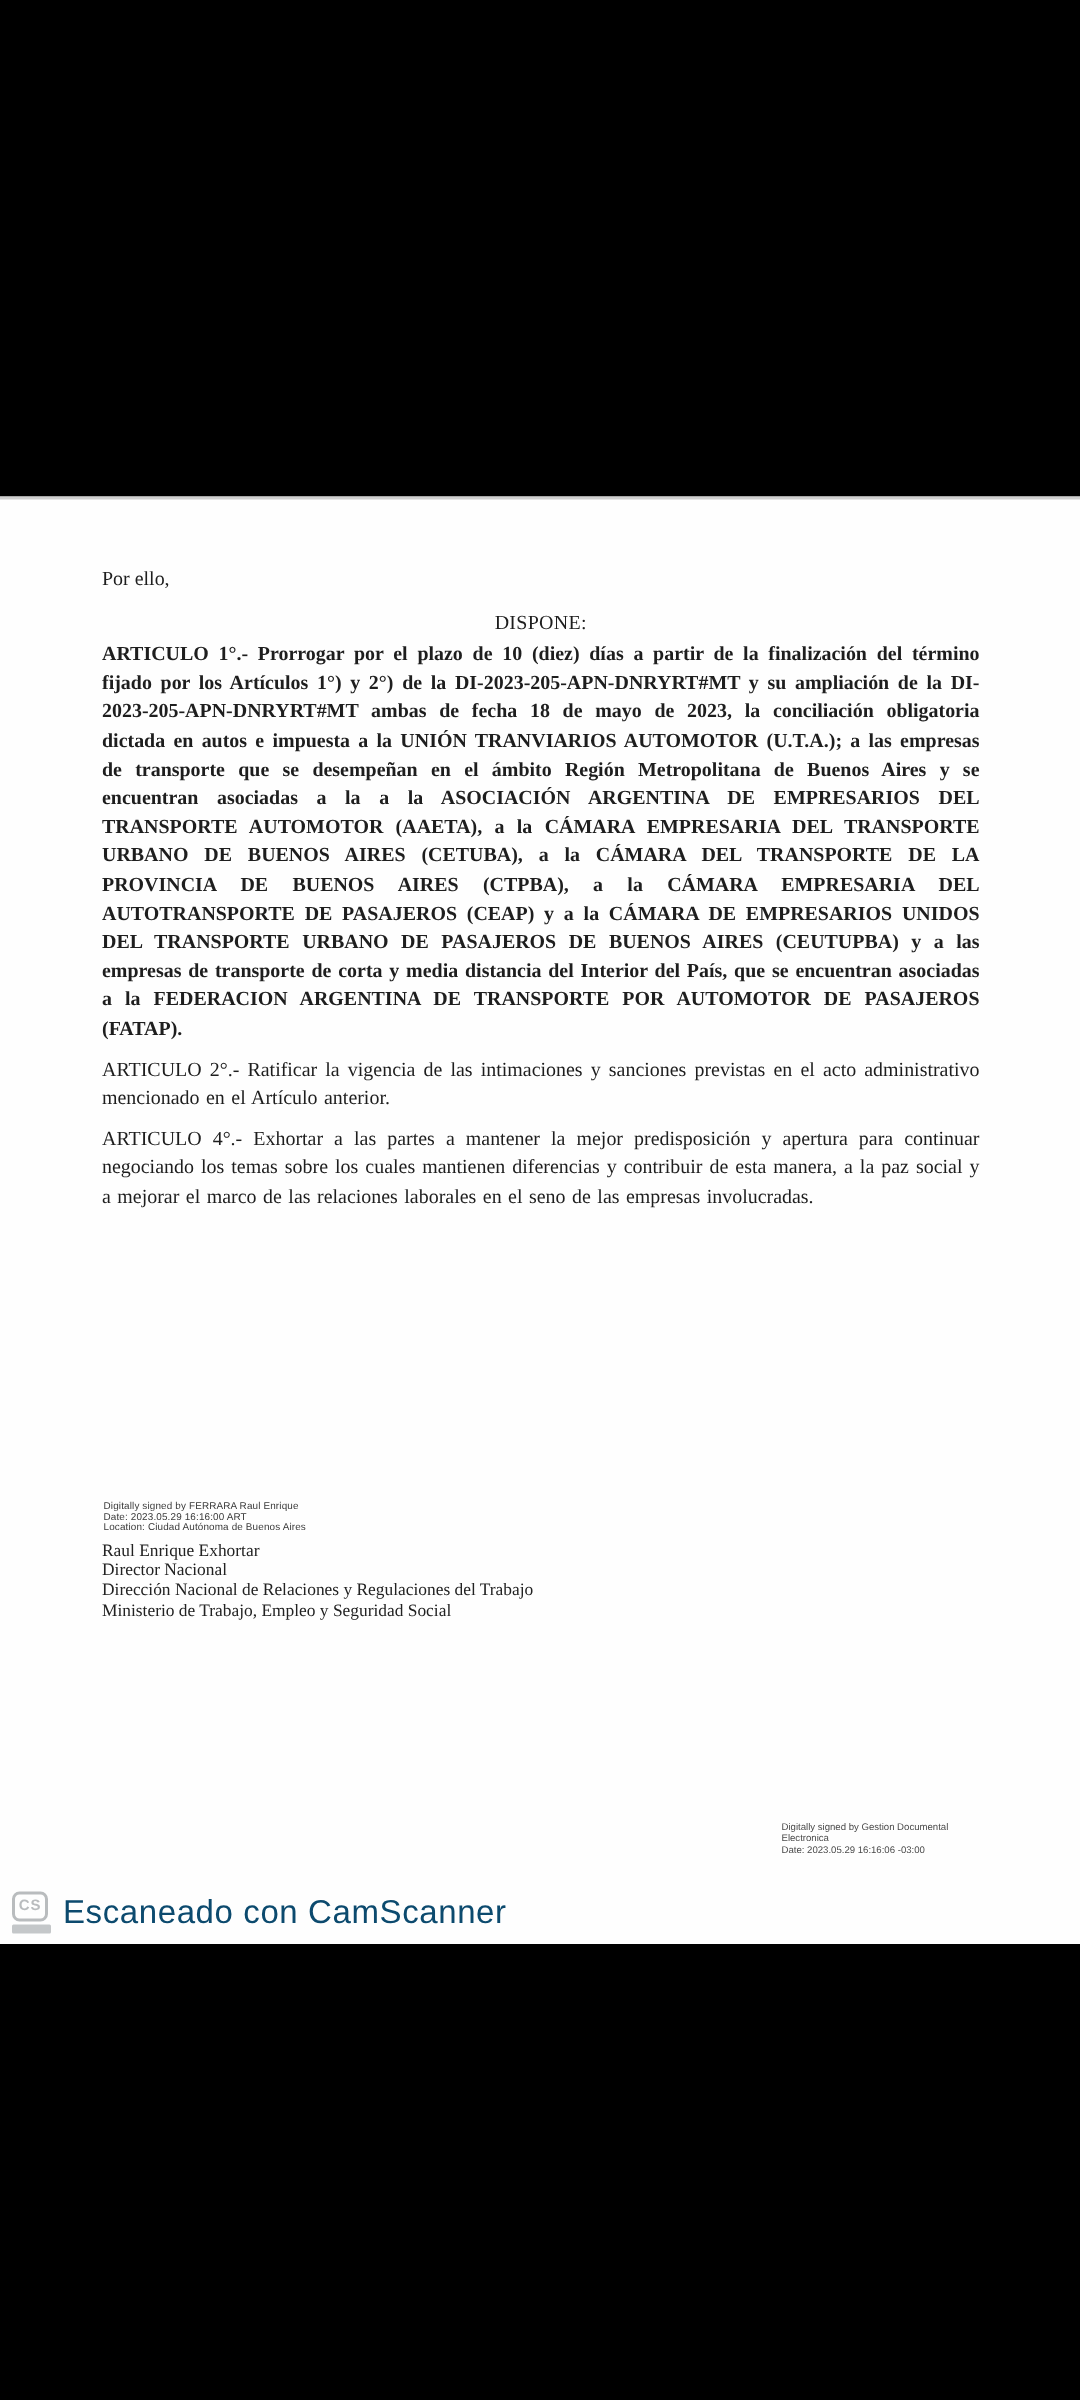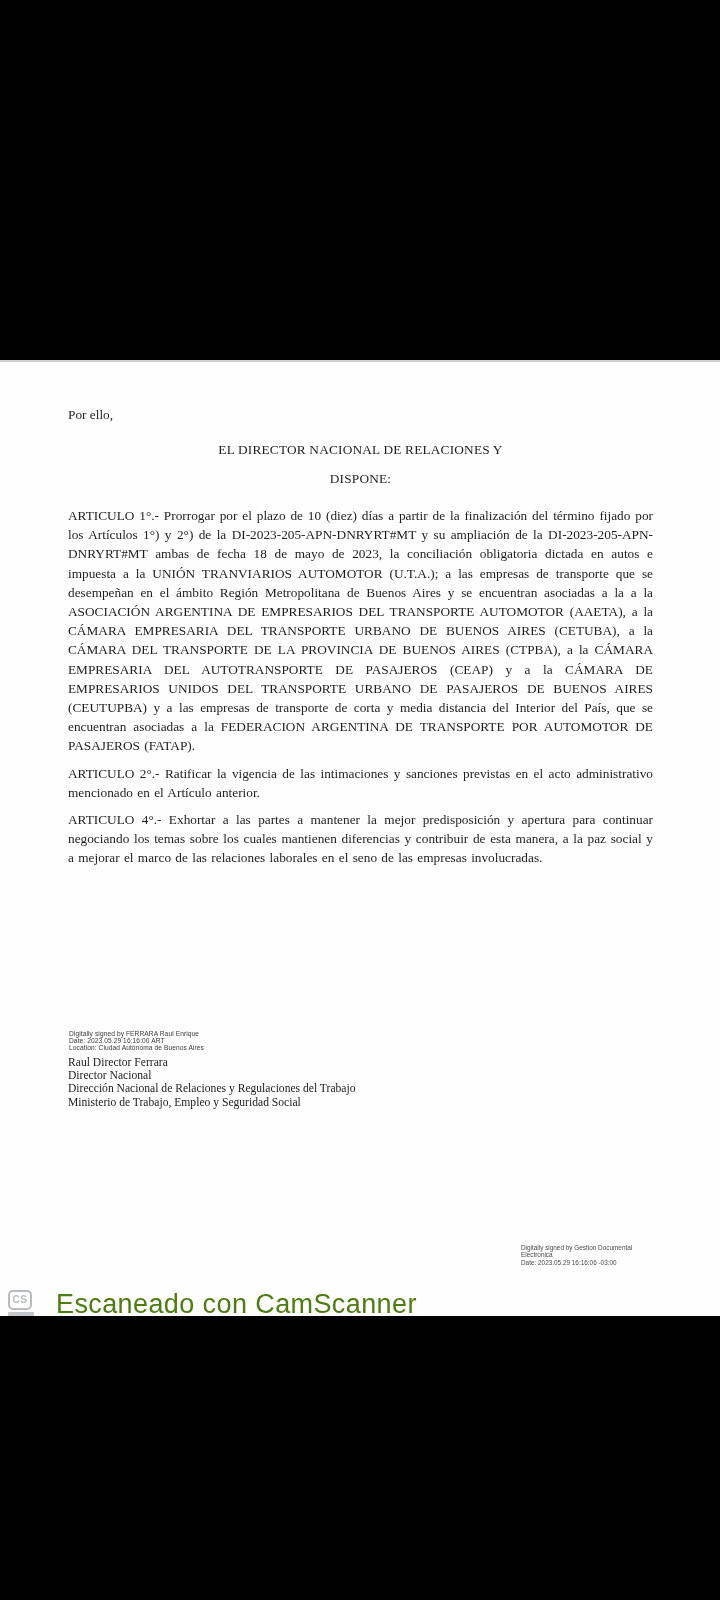--- a/index.html
+++ b/index.html
@@ -6,97 +6,96 @@
   html,body { background:#000; }
   body {
     width:720px; height:1600px; position:relative; overflow:hidden;
     font-family:"Liberation Serif", serif;
   }
   .screen { position:absolute; left:0; top:0; width:720px; height:1600px; background:#000; }
   .letterbox { position:absolute; left:0; width:720px; background:#000; }
   .letterbox.top { top:0; height:351px; }
   .letterbox.bottom { top:1316px; height:284px; }
   .page {
-    position:absolute; left:0; top:360px; width:720px; height:965px;
+    position:absolute; left:0; top:331px; width:720px; height:965px;
     background:#fefefe; border-top:2px solid #cfcfcf; color:#1f1f1f;
   }
   .content {
     position:absolute; left:68px; top:44px; width:585px;
     font-size:13.3px; color:#1e1e1e;
   }
   .intro { line-height:17px; }
   .heading { text-align:center; line-height:17px; margin-top:12px; letter-spacing:0.2px; }
   .heading.first { margin-top:18px; }
   .article {
     text-align:justify; line-height:19.2px; margin-bottom:3px;
     margin-top:8px; word-spacing:1px;
   }
-  .article.first { margin-top:19px; }
+  .article.first { margin-top:3px;font-weight:bold; }
   .sig-stamp {
     position:absolute; left:69px; top:668px;
     font-family:"Liberation Sans", sans-serif; font-size:6.6px; line-height:7.2px;
     color:#3a3a3a; letter-spacing:0.1px;
   }
   .sig-name {
     position:absolute; left:68px; top:694px;
     font-size:11.6px; line-height:13.2px; color:#222;
   }
   .gde-stamp {
     position:absolute; left:521px; top:882px;
     font-family:"Liberation Sans", sans-serif; font-size:6.4px; line-height:7.4px;
     color:#4a4a4a;
   }
   .watermark {
     position:absolute; left:8px; top:928px;
-    display:flex; align-items:center; gap:21px;
+    display:flex; align-items:center; gap:7px;
     font-family:"Liberation Sans", sans-serif;
   }
   .cs-icon { display:block; width:27px; }
   .cs-box {
     display:block; width:24px; height:20px;
     border:2.5px solid #b9bcbe; border-radius:5px;
     color:#b9bcbe; font-weight:bold; font-size:10px; line-height:15px;
     text-align:center; letter-spacing:0.5px;
   }
   .cs-base {
     display:block; width:26px; height:6px; margin-top:2px;
     background:#c4c7c9; border-radius:1px;
   }
   .watermark-text {
-    font-size:27px; line-height:28px; color:#4d7c0f;
+    font-size:22px; line-height:28px; color:#0c4a6e;
     letter-spacing:0.4px; font-weight:400;
   }
 </style>
 </head>
 <body>
 
 <div class="screen">
 
   <div class="letterbox top"></div>
 
   <div class="page">
 
     <div class="content">
       <p class="intro">Por ello,</p>
-      <p class="heading first">EL DIRECTOR NACIONAL DE RELACIONES Y</p>
       <p class="heading">DISPONE:</p>
 
       <p class="article first">ARTICULO 1°.- Prorrogar por el plazo de 10 (diez) días a partir de la finalización del término fijado por los Artículos 1°) y 2°) de la DI-2023-205-APN-DNRYRT#MT y su ampliación de la DI-2023-205-APN-DNRYRT#MT ambas de fecha 18 de mayo de 2023, la conciliación obligatoria dictada en autos e impuesta a la UNIÓN TRANVIARIOS AUTOMOTOR (U.T.A.); a las empresas de transporte que se desempeñan en el ámbito Región Metropolitana de Buenos Aires y se encuentran asociadas a la a la ASOCIACIÓN ARGENTINA DE EMPRESARIOS DEL TRANSPORTE AUTOMOTOR (AAETA), a la CÁMARA EMPRESARIA DEL TRANSPORTE URBANO DE BUENOS AIRES (CETUBA), a la CÁMARA DEL TRANSPORTE DE LA PROVINCIA DE BUENOS AIRES (CTPBA), a la CÁMARA EMPRESARIA DEL AUTOTRANSPORTE DE PASAJEROS (CEAP) y a la CÁMARA DE EMPRESARIOS UNIDOS DEL TRANSPORTE URBANO DE PASAJEROS DE BUENOS AIRES (CEUTUPBA) y a las empresas de transporte de corta y media distancia del Interior del País, que se encuentran asociadas a la FEDERACION ARGENTINA DE TRANSPORTE POR AUTOMOTOR DE PASAJEROS (FATAP).</p>
       <p class="article">ARTICULO 2°.- Ratificar la vigencia de las intimaciones y sanciones previstas en el acto administrativo mencionado en el Artículo anterior.</p>
       <p class="article">ARTICULO 4°.- Exhortar a las partes a mantener la mejor predisposición y apertura para continuar negociando los temas sobre los cuales mantienen diferencias y contribuir de esta manera, a la paz social y a mejorar el marco de las relaciones laborales en el seno de las empresas involucradas.</p>
     </div>
 
     <div class="sig-stamp">
       <div>Digitally signed by FERRARA Raul Enrique</div>
       <div>Date: 2023.05.29 16:16:00 ART</div>
       <div>Location: Ciudad Autónoma de Buenos Aires</div>
     </div>
 
     <div class="sig-name">
-      <div>Raul Director Ferrara</div>
+      <div>Raul Enrique Exhortar</div>
       <div>Director Nacional</div>
       <div>Dirección Nacional de Relaciones y Regulaciones del Trabajo</div>
       <div>Ministerio de Trabajo, Empleo y Seguridad Social</div>
     </div>
 
     <div class="gde-stamp">
       <div>Digitally signed by Gestion Documental</div>
       <div>Electronica</div>
       <div>Date: 2023.05.29 16:16:06 -03:00</div>
     </div>

